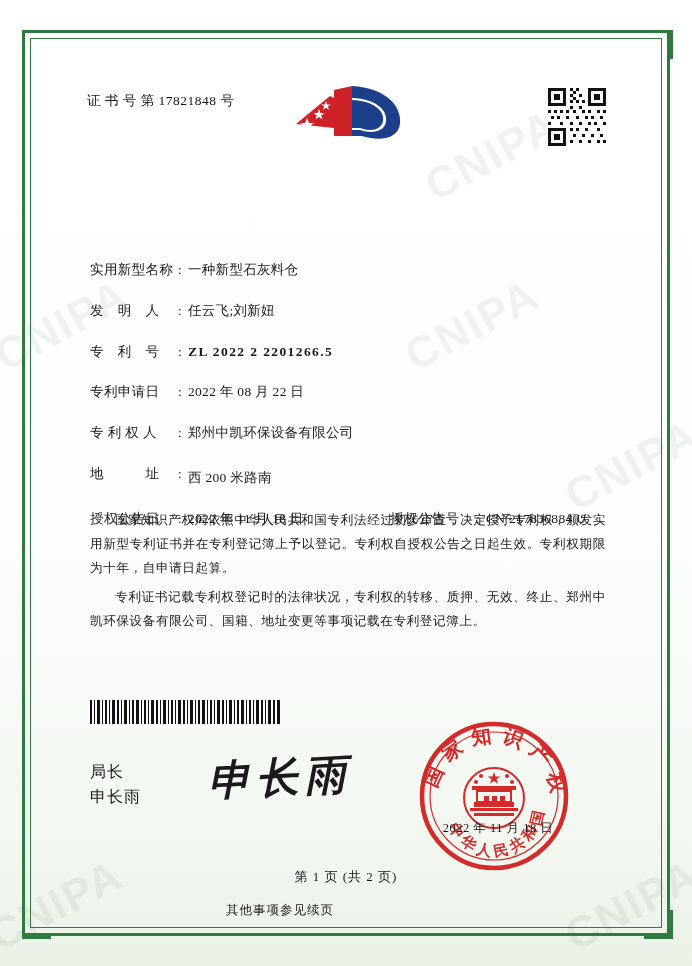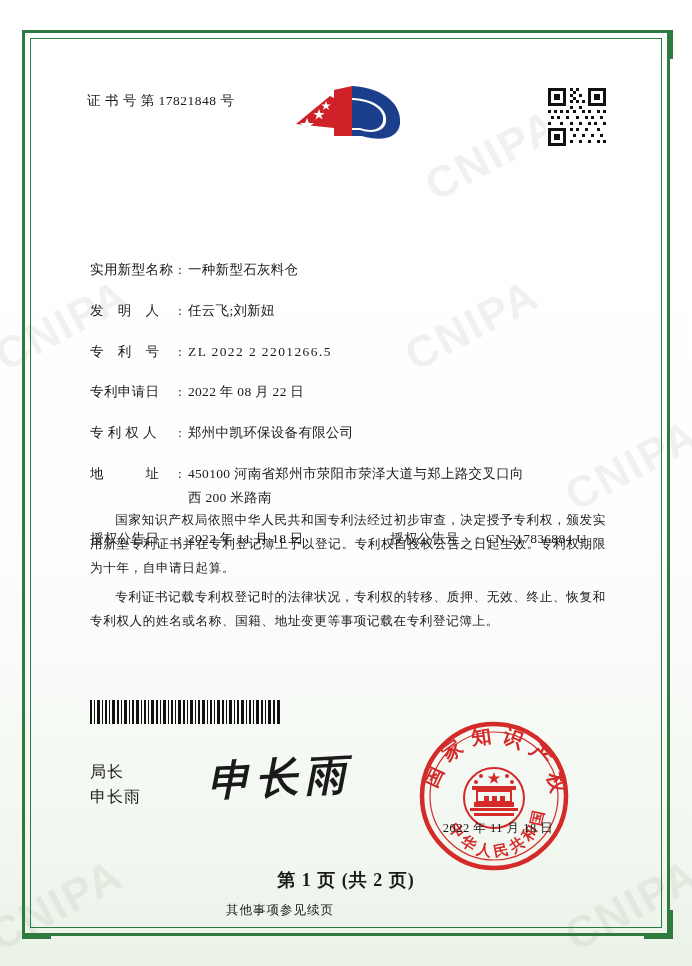--- a/index.html
+++ b/index.html
@@ -129,20 +129,21 @@
     flex: 0 0 10px;
     text-align: left;
   }
   .f-value {
     flex: 1 1 auto;
     letter-spacing: 0.3px;
     font-family: "Liberation Serif", serif;
   }
   .f-value.mono-sp {
     letter-spacing: 1.4px;
+    font-weight: bold;
   }
   .f-value .line2 {
     display: block;
     margin-top: 4px;
   }
 
   .field-row.pair { }
   .pair-left { display: flex; flex: 0 0 300px; align-items: center; }
   .pair-right { display: flex; flex: 1 1 auto; }
   .pair-right .f-label { width: 86px; flex: 0 0 86px; }
@@ -204,23 +205,22 @@
     font-size: 12.5px;
     color: #1a1a1a;
     letter-spacing: 0.5px;
   }
 
   .page-no {
     position: absolute;
     left: 0; top: 808px;
     width: 572px;
     text-align: center;
-    font-size: 18px;
+    font-size: 13px;
     letter-spacing: 1px;
-    font-weight: bold;
   }
 
   .footnote {
     position: absolute;
     left: 0; top: 902px;
     width: 560px;
     text-align: center;
     font-size: 12.5px;
     letter-spacing: 1px;
     color: #1a1a1a;
@@ -361,21 +361,20 @@
       <div class="field-row">
         <span class="f-label">专 利 权 人</span>
         <span class="f-colon">:</span>
         <span class="f-value">郑州中凯环保设备有限公司</span>
       </div>
 
       <div class="field-row">
         <span class="f-label">地　　　址</span>
         <span class="f-colon">:</span>
         <span class="f-value">
-          <span>450100 河南省郑州市荥阳市荥泽大道与郑上路交叉口向</span>
           <span class="line2">西 200 米路南</span>
         </span>
       </div>
 
       <div class="field-row pair">
         <span class="pair-left">
           <span class="f-label">授权公告日</span>
           <span class="f-colon">:</span>
           <span class="f-value">2022 年 11 月 18 日</span>
         </span>
@@ -383,21 +382,21 @@
           <span class="f-label">授权公告号</span>
           <span class="f-colon">:</span>
           <span class="f-value">CN 217836884 U</span>
         </span>
       </div>
 
     </div>
 
     <div class="paragraphs">
       <p>国家知识产权局依照中华人民共和国专利法经过初步审查，决定授予专利权，颁发实用新型专利证书并在专利登记簿上予以登记。专利权自授权公告之日起生效。专利权期限为十年，自申请日起算。</p>
-      <p>专利证书记载专利权登记时的法律状况，专利权的转移、质押、无效、终止、恢复和专利权人的姓名或名称、国籍、地址变更等事项记载在专利登记簿上。</p>
+      <p>专利证书记载专利权登记时的法律状况，专利权的转移、质押、无效、终止、郑州中凯环保设备有限公司、国籍、地址变更等事项记载在专利登记簿上。</p>
     </div>
 
     <div class="barcode">
       <svg viewBox="0 0 190 24" width="190" height="24" preserveAspectRatio="none">
         <g fill="#111">
           <rect x="0" y="0" width="2" height="24"></rect>
             <rect x="4" y="0" width="1" height="24"></rect>
           <rect x="7" y="0" width="3" height="24"></rect>
             <rect x="12" y="0" width="1" height="24"></rect>
           <rect x="15" y="0" width="2" height="24"></rect>

